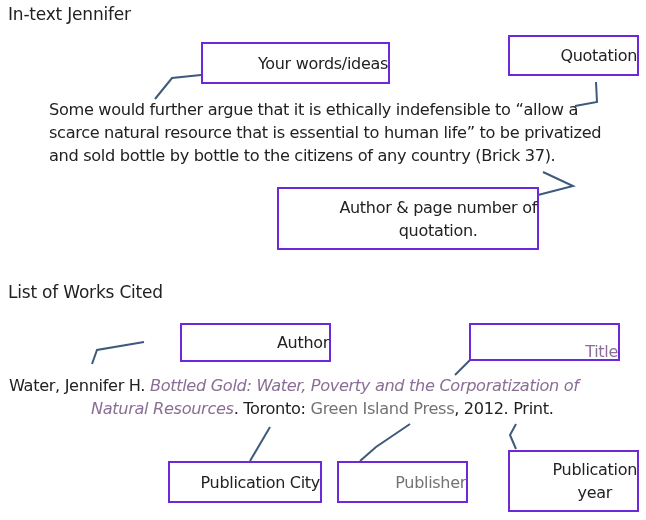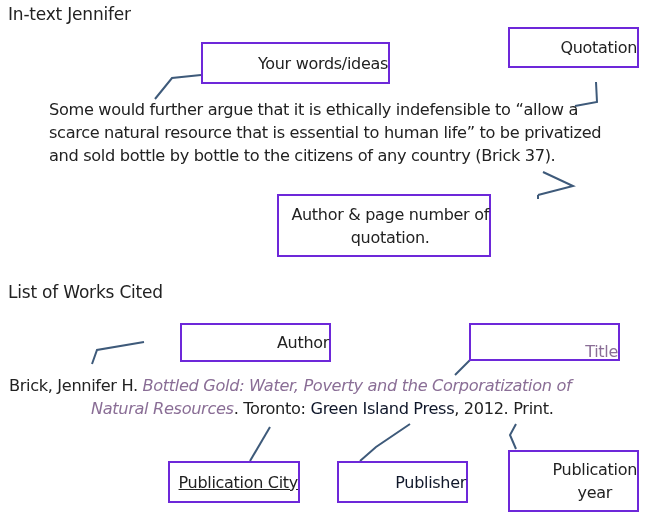--- a/index.html
+++ b/index.html
@@ -5,21 +5,21 @@
     html, body { margin: 0; padding: 0; background: #ffffff; }
     body { width: 646px; height: 520px; position: relative; overflow: hidden;
       font-family: "DejaVu Sans", sans-serif; color: #222222; }
     .abs { position: absolute; }
     .heading { font-size: 17px; white-space: nowrap; letter-spacing: -0.2px; }
     .para { font-size: 16.2px; line-height: 23px; white-space: nowrap; letter-spacing: -0.35px; }
     .box { position: absolute; border: 2px solid #6d28d9; background: #ffffff;
       box-sizing: border-box; display: flex; align-items: center; justify-content: flex-end;
       text-align: center; font-size: 16px; line-height: 23px; letter-spacing: -0.3px; }
     .purple { color: #8a6e96; font-style: italic; margin-top: 19px; }
-    .teal { color: #0f172a; }
+    .teal { color: #737373; }
     svg.lines { position: absolute; left: 0; top: 0; }
   </style>
 </head>
 <body>
 
 <svg class="lines" width="646" height="520">
   <g stroke="#3e5a7a" stroke-width="2" fill="none">
 
     <polyline points="201,75 172,78 155,99"></polyline>
 
@@ -39,53 +39,53 @@
     <polyline points="516,424 510,435 516,449"></polyline>
   </g>
 </svg>
 
 <div class="abs heading" style="left:8px; top:4px;">In-text Jennifer</div>
 
 <div class="box" style="left:201px; top:42px; width:189px; height:42px;">
   <span>Your words/ideas</span>
 </div>
 
-<div class="box" style="left:508px; top:27px; width:131px; height:41px;padding-left:16px;">
+<div class="box" style="left:508px; top:35px; width:131px; height:41px;padding-left:16px;">
   <span>Quotation</span>
 </div>
 
 <div class="abs para" style="left:9px; top:98px;margin-left:40px;">
   <div>Some would further argue that it is ethically indefensible to  “allow a</div>
   <div>scarce natural resource that is essential to human life” to be privatized</div>
   <div>and sold bottle by bottle to the citizens of any country (Brick 37).</div>
 </div>
 
-<div class="box" style="left:277px; top:194px; width:214px; height:63px;">
+<div class="box" style="left:277px; top:187px; width:262px; height:63px;">
   <div>
     <div>Author &amp; page number of</div>
     <div>quotation.</div>
   </div>
 </div>
 
 <div class="abs heading" style="left:8px; top:282px;">List of Works Cited</div>
 
 <div class="box" style="left:144px; top:323px; width:151px; height:39px;margin-left:36px;">
   <span>Author</span>
 </div>
 
 <div class="box" style="left:469px; top:323px; width:151px; height:38px;">
   <span class="purple" style="font-style:normal;">Title</span>
 </div>
 
 <div class="abs para" style="left:9px; top:374px;">
-  <div><span>Brick, Jennifer H. </span><span class="purple">Bottled Gold: Water, Poverty and the Corporatization of</span></div>
+  <div><span>Water, Jennifer H. </span><span class="purple">Bottled Gold: Water, Poverty and the Corporatization of</span></div>
   <div style="padding-left:82px;"><span class="purple">Natural Resources</span><span>. Toronto: </span><span class="teal">Green Island Press</span><span>, 2012. Print.</span></div>
 </div>
 
-<div class="box" style="left:168px; top:461px; width:132px; height:42px;text-decoration:underline;">
+<div class="box" style="left:168px; top:461px; width:154px; height:42px;">
   <span>Publication City</span>
 </div>
 
 <div class="box" style="left:337px; top:461px; width:131px; height:42px;">
   <span class="teal">Publisher</span>
 </div>
 
 <div class="box" style="left:508px; top:450px; width:131px; height:62px;">
   <div>
     <div>Publication</div>

